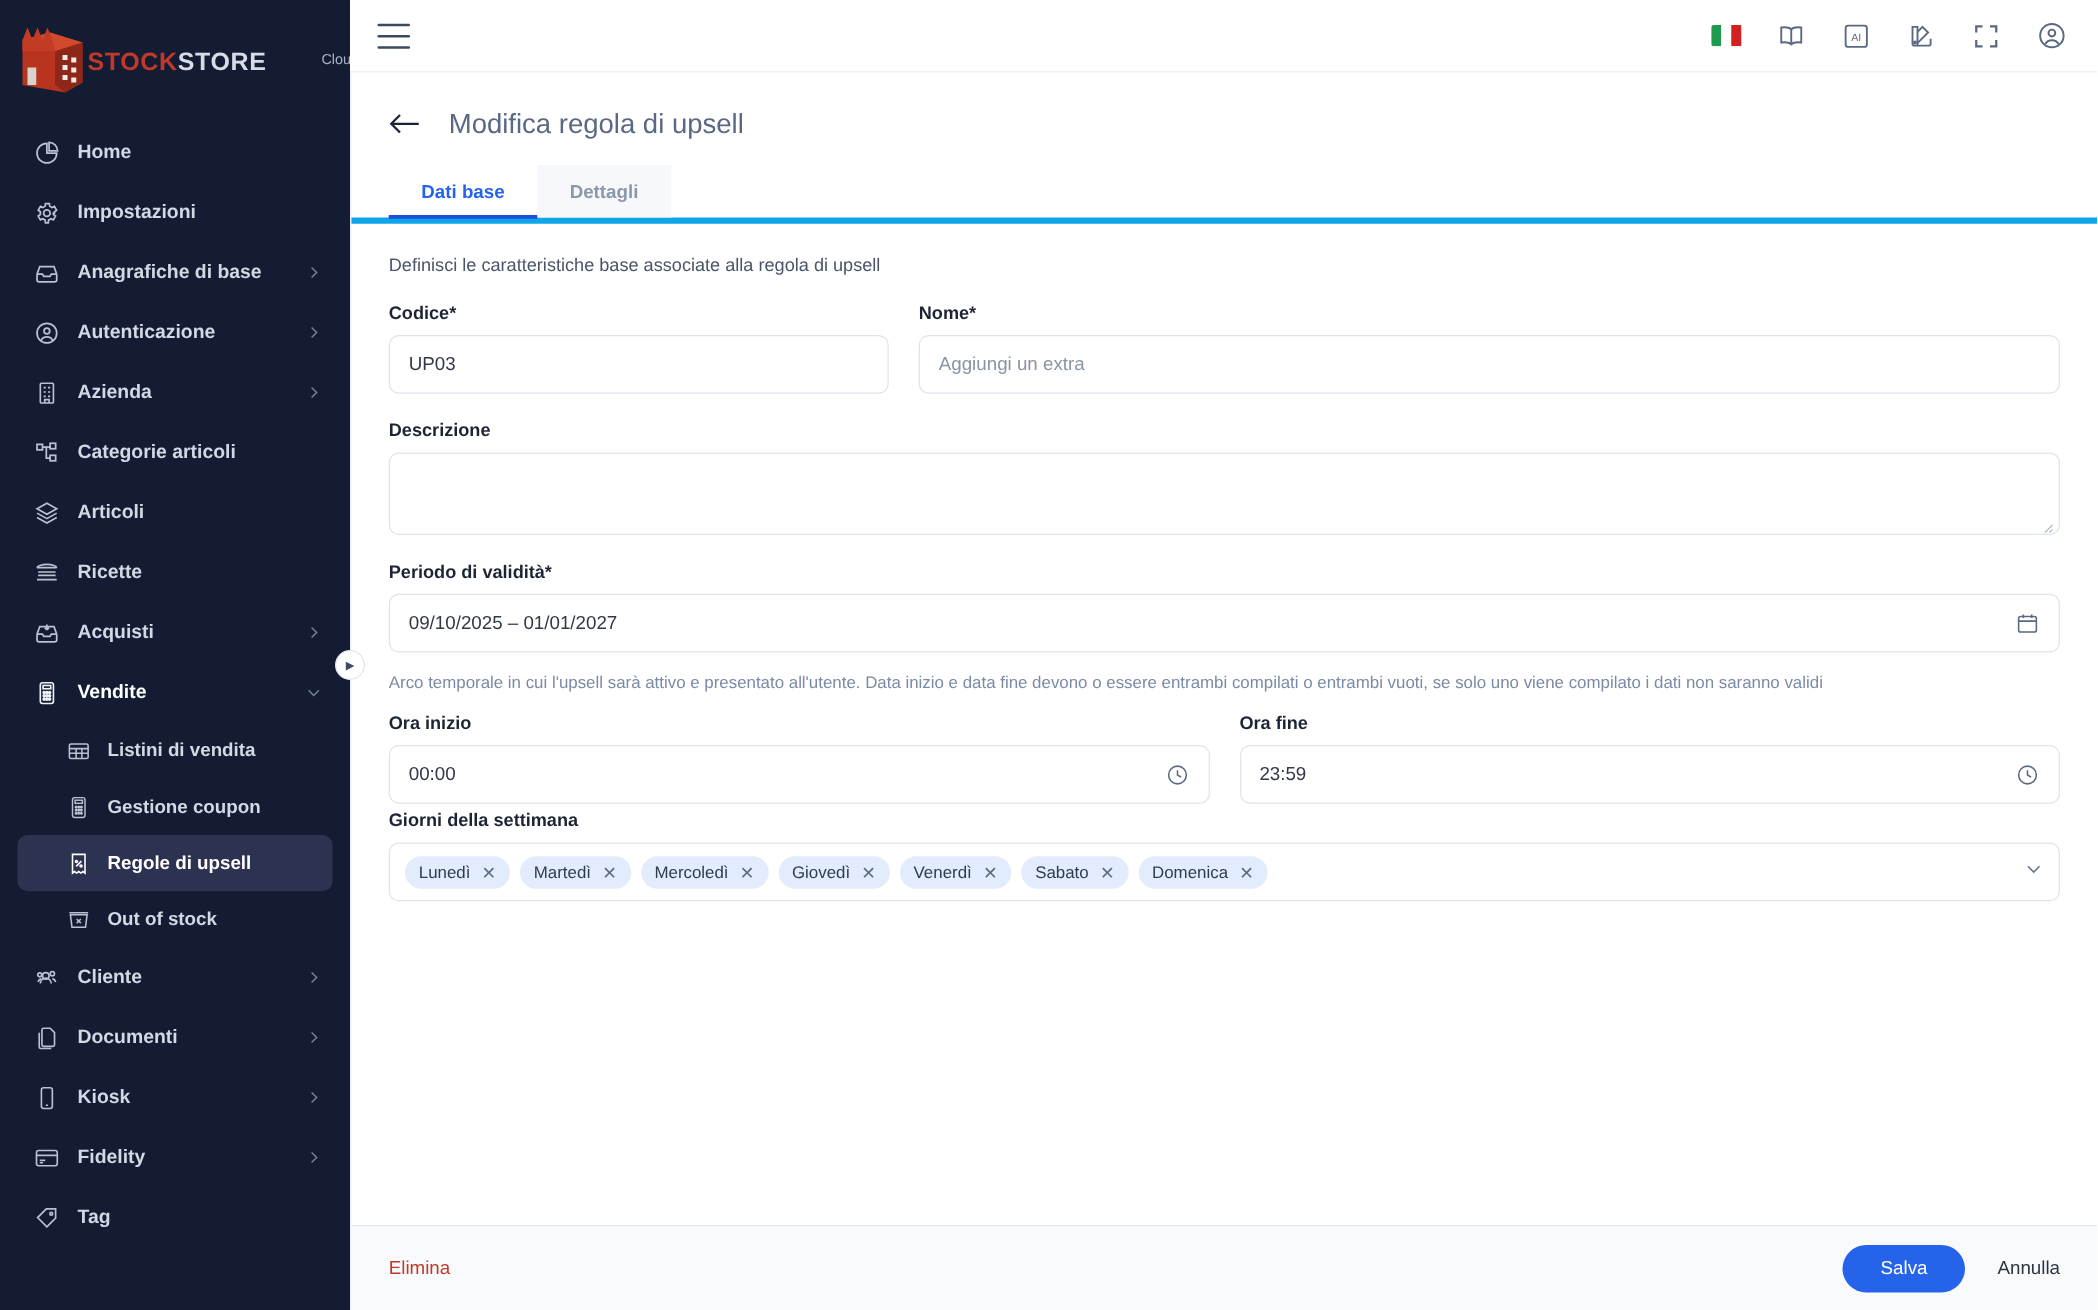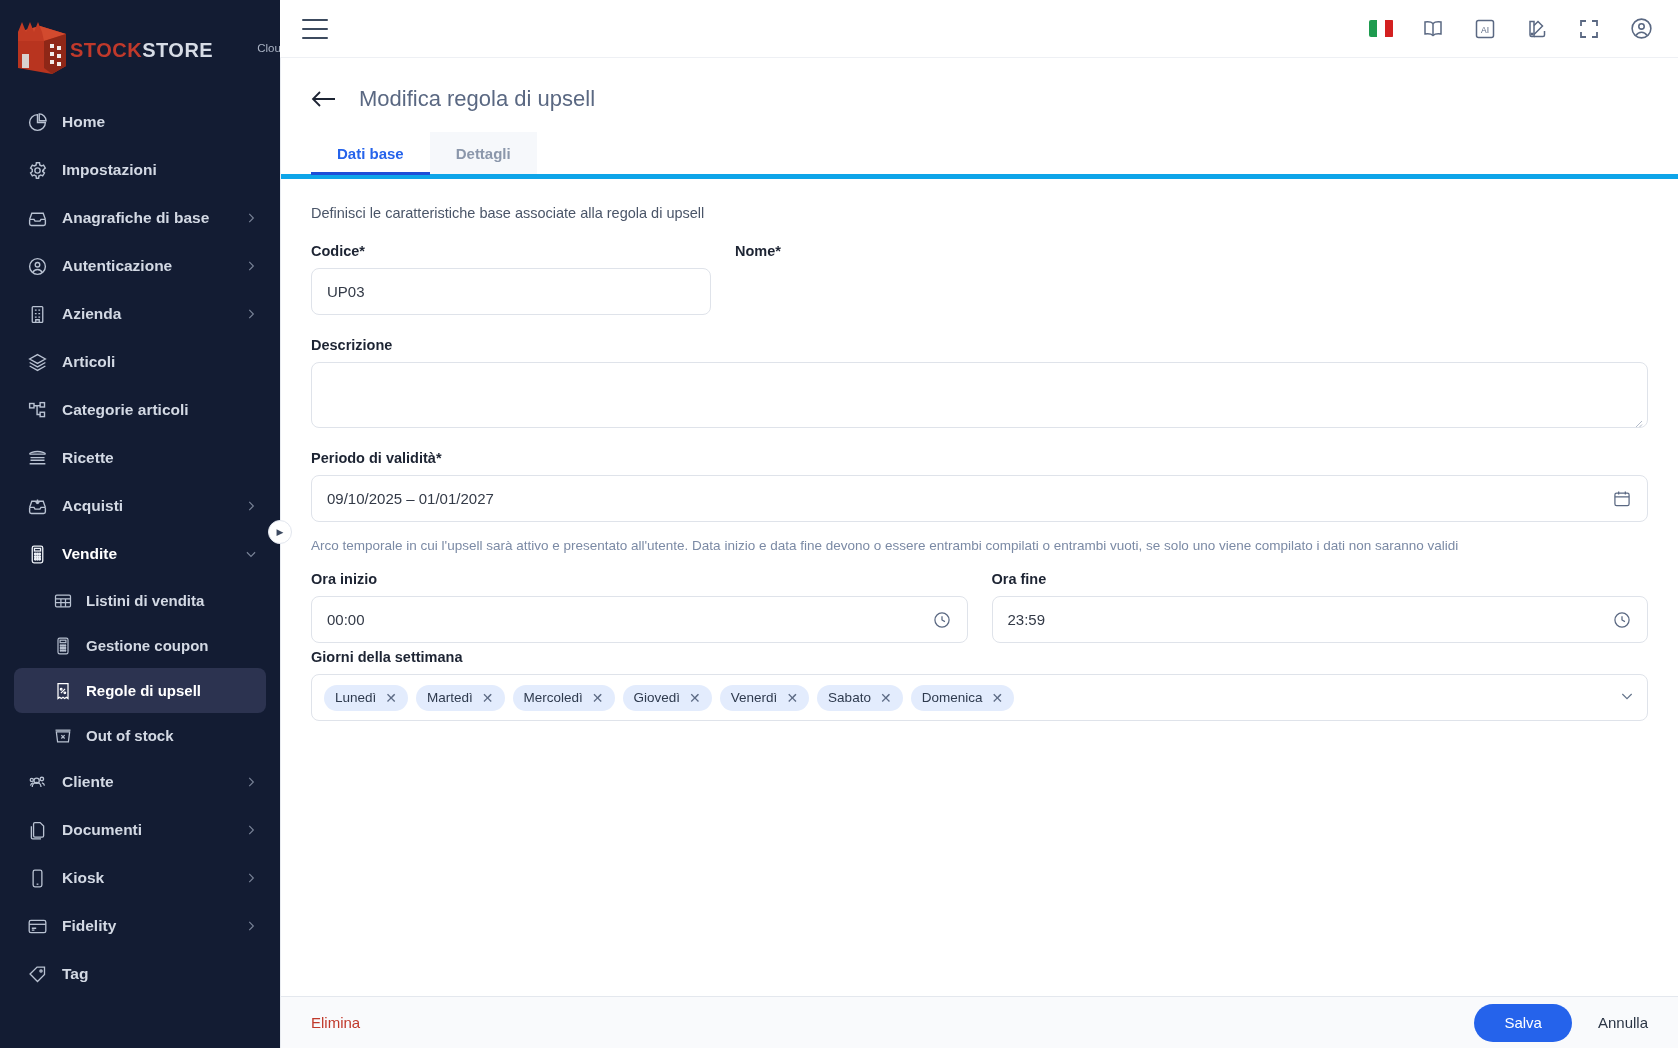--- a/index.html
+++ b/index.html
@@ -98,21 +98,21 @@
   }
   .chip {
     display: inline-flex; align-items: center; gap: 9px;
     background: #e3ecfd; color: #2e3a4e; border-radius: 14px;
     height: 26px; padding: 0 11px; font-size: 13.5px;
   }
   .chip .x { color: #5d6b85; font-size: 14px; line-height: 1; cursor: pointer; }
   .chips-box .caret { margin-left: auto; color: #64748b; cursor: pointer; }
 
   .footer {
-    height: 52px; border-top: 1px solid #e4e8ee; background: #f9fafc;
+    height: 68px; border-top: 1px solid #e4e8ee; background: #f9fafc;
     display: flex; align-items: center; padding: 0 30px;
   }
   .btn-del { color: #c0392b; font-size: 15px; cursor: pointer; background: none; border: none; font-family: inherit; }
   .footer-right { margin-left: auto; display: flex; align-items: center; gap: 26px; }
   .btn-save {
     background: #2563eb; color: #fff; border: none; border-radius: 20px;
     height: 38px; padding: 0 30px; font-size: 15px; cursor: pointer; font-family: inherit;
   }
   .btn-cancel { color: #2b3545; font-size: 15px; cursor: pointer; background: none; border: none; font-family: inherit; }
 
@@ -213,40 +213,40 @@
             </svg>
           </span>
         <span class="lbl">Azienda</span>
         <span class="chev"><svg width="14" height="14" viewBox="0 0 24 24" fill="none" stroke="#9aa5b8" stroke-width="2">
               <polyline points="9 5 16 12 9 19"></polyline>
             </svg></span>
       </div>
 
       <div class="nav-item">
         <span class="ico">
-            <svg width="21" height="21" viewBox="0 0 24 24" fill="none" stroke="#b9c2d2" stroke-width="1.5">
-              <polygon points="12 3 21 8 12 13 3 8"></polygon>
-              <polyline points="3 12 12 17 21 12"></polyline>
-              <polyline points="3 16 12 21 21 16"></polyline>
-            </svg>
-          </span>
-        <span class="lbl">Articoli</span>
-      </div>
-
-      <div class="nav-item">
-        <span class="ico">
             <svg width="21" height="21" viewBox="0 0 24 24" fill="none" stroke="#b9c2d2" stroke-width="1.6">
               <rect x="3" y="4" width="5" height="5"></rect>
               <rect x="15" y="3" width="5" height="5"></rect>
               <rect x="15" y="14" width="5" height="5"></rect>
               <path d="M8 6.5h3.5v10H15"></path>
               <path d="M11.5 6.5H15"></path>
             </svg>
           </span>
         <span class="lbl">Categorie articoli</span>
+      </div>
+
+      <div class="nav-item">
+        <span class="ico">
+            <svg width="21" height="21" viewBox="0 0 24 24" fill="none" stroke="#b9c2d2" stroke-width="1.5">
+              <polygon points="12 3 21 8 12 13 3 8"></polygon>
+              <polyline points="3 12 12 17 21 12"></polyline>
+              <polyline points="3 16 12 21 21 16"></polyline>
+            </svg>
+          </span>
+        <span class="lbl">Articoli</span>
       </div>
 
       <div class="nav-item">
         <span class="ico">
             <svg width="21" height="21" viewBox="0 0 24 24" fill="none" stroke="#b9c2d2" stroke-width="1.5">
               <path d="M3 7h18M4 11h16M4 14h16M3 18h18"></path>
               <path d="M3 7c0-1 4-3 9-3s9 2 9 3"></path>
             </svg>
           </span>
         <span class="lbl">Ricette</span>
@@ -486,20 +486,23 @@
 
         <div class="row">
           <div class="field" style="width:400px">
             <label class="f-label">Codice*</label>
             <div class="f-input">
               <span>UP03</span>
             </div>
           </div>
           <div class="field half">
             <label class="f-label">Nome*</label>
+            <div class="f-input">
+              <span class="placeholder">Aggiungi un extra</span>
+            </div>
           </div>
         </div>
 
         <div class="field full" style="margin-top:22px">
           <label class="f-label">Descrizione</label>
           <div class="f-textarea">
             <span class="resize-grip">
               <svg width="10" height="10" viewBox="0 0 10 10" stroke="#b3bbc9" stroke-width="1">
                   <path d="M9 3L3 9M9 6.5L6.5 9"></path>
                 </svg>

